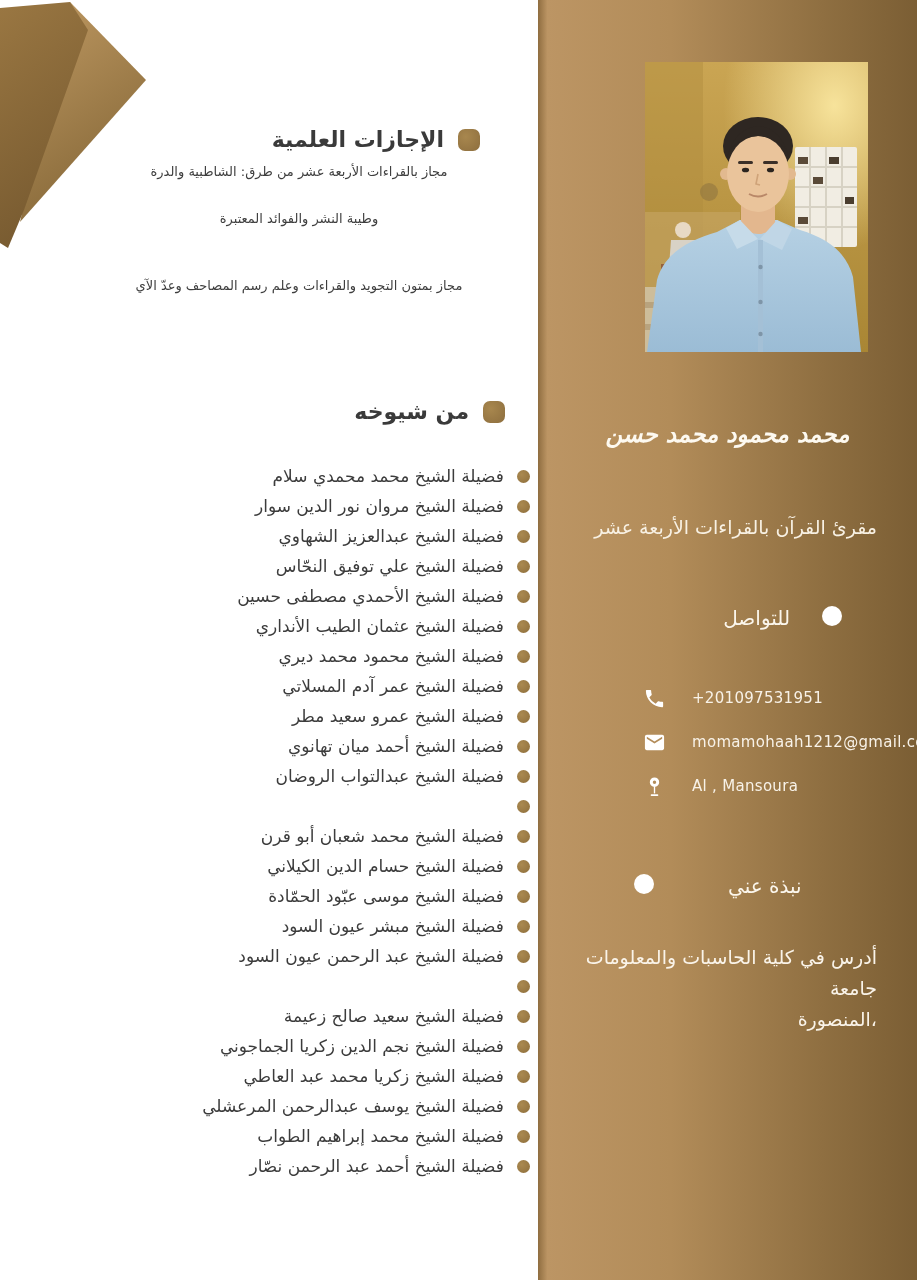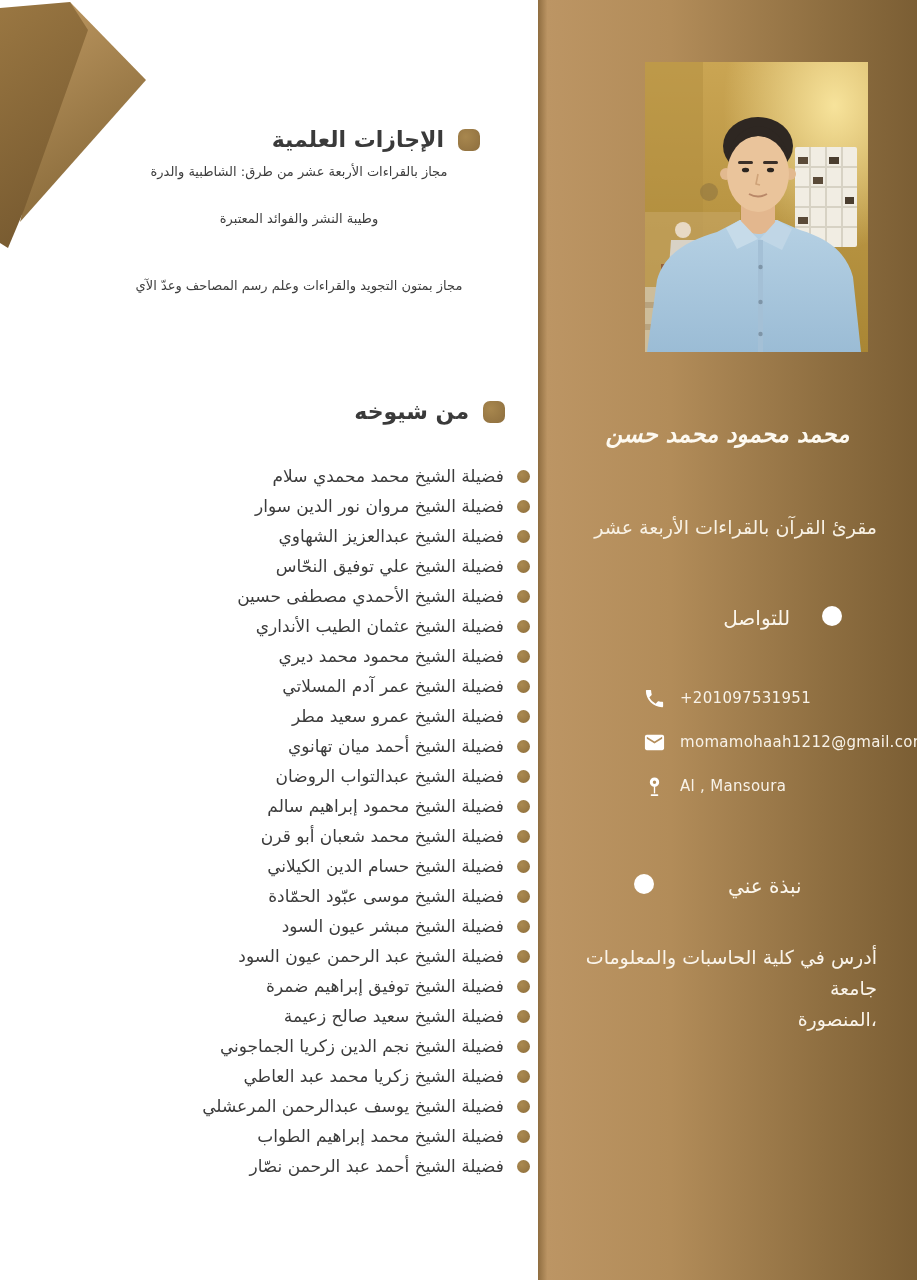--- a/index.html
+++ b/index.html
@@ -35,21 +35,21 @@
         color:#fdf9f0;font-size:23px;font-weight:bold;font-style:italic;
         font-family:"DejaVu Serif",serif;direction:rtl;}
   .job-title{position:absolute;top:516px;left:18px;right:40px;direction:rtl;text-align:right;
         color:#f8f1e4;font-size:19px;}
   .side-heading{position:absolute;display:flex;align-items:flex-start;color:#fbf6ec;font-size:20px;}
   .contact-heading{top:606px;right:75px;gap:32px;}
   .about-heading{top:874px;left:96px;gap:74px;}
   .white-circle{width:20px;height:20px;border-radius:50%;background:#ffffff;flex:0 0 20px;}
   .contact-list{position:absolute;top:686px;left:105px;right:0;display:flex;
         flex-direction:column;gap:20px;}
-  .contact-row{display:flex;align-items:center;gap:14px;color:#f8f2e8;font-size:15px;height:24px;}
+  .contact-row{display:flex;align-items:center;gap:26px;color:#f8f2e8;font-size:15px;height:24px;}
   .contact-row svg{width:23px;height:23px;flex:0 0 23px;}
   .contact-value{direction:ltr;unicode-bidi:embed;letter-spacing:.3px;}
   .about-text{position:absolute;top:926px;right:40px;left:28px;direction:rtl;text-align:right;
         color:#faf4ea;font-size:19px;line-height:31px;margin-top:16px;}
 </style>
 </head>
 <body>
 
 <div class="page">
 
@@ -129,21 +129,20 @@
       <li>
           <span class="dot"></span>
           <span>فضيلة الشيخ أحمد ميان تهانوي</span>
         </li>
       <li>
           <span class="dot"></span>
           <span>فضيلة الشيخ عبدالتواب الروضان</span>
         </li>
       <li>
           <span class="dot"></span>
-          <span>فضيلة الشيخ محمود إبراهيم سالم</span>
         </li>
       <li>
           <span class="dot"></span>
           <span>فضيلة الشيخ محمد شعبان أبو قرن</span>
         </li>
       <li>
           <span class="dot"></span>
           <span>فضيلة الشيخ حسام الدين الكيلاني</span>
         </li>
       <li>
@@ -153,21 +152,20 @@
       <li>
           <span class="dot"></span>
           <span>فضيلة الشيخ مبشر عيون السود</span>
         </li>
       <li>
           <span class="dot"></span>
           <span>فضيلة الشيخ عبد الرحمن عيون السود</span>
         </li>
       <li>
           <span class="dot"></span>
-          <span>فضيلة الشيخ توفيق إبراهيم ضمرة</span>
         </li>
       <li>
           <span class="dot"></span>
           <span>فضيلة الشيخ سعيد صالح زعيمة</span>
         </li>
       <li>
           <span class="dot"></span>
           <span>فضيلة الشيخ نجم الدين زكريا الجماجوني</span>
         </li>
       <li>

